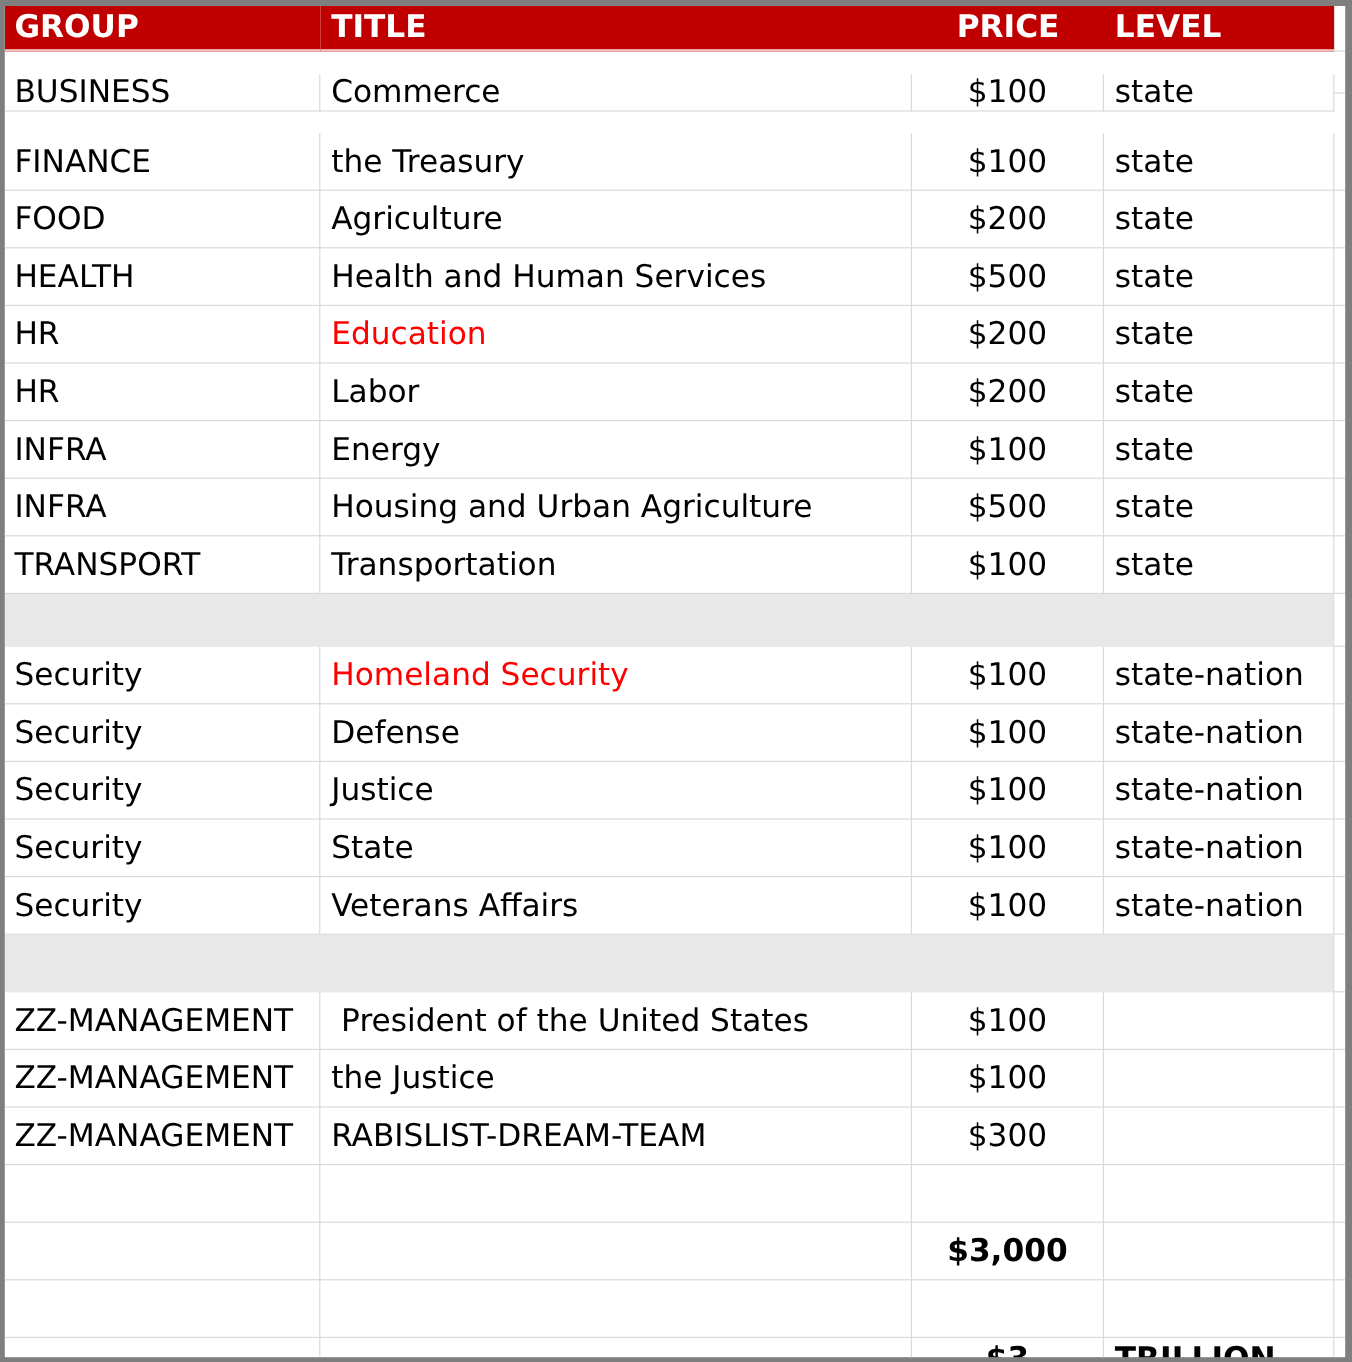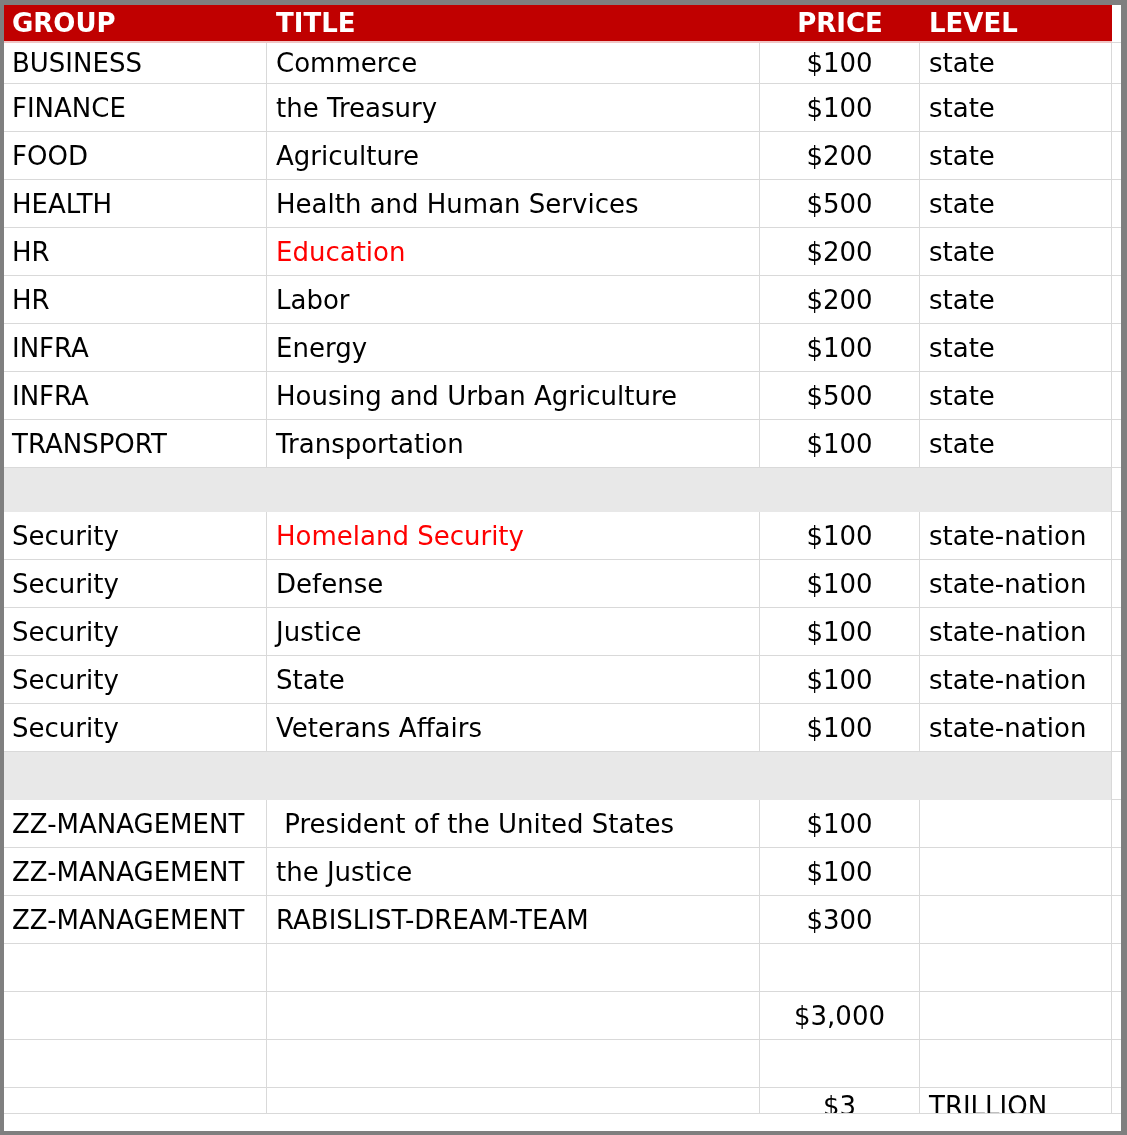--- a/index.html
+++ b/index.html
@@ -12,21 +12,21 @@
   }
   .sheet {
     width:1117px; height:1126px;
     background:#ffffff;
     overflow:hidden;
     display:flex; flex-direction:column;
     font-family:"DejaVu Sans","Liberation Sans",sans-serif;
   }
   .row { display:flex; flex:0 0 auto; height:48px; }
   .row.header { height:38px;border-radius:11px; }
-  .row.first  { height:41px; }
+  .row.first  { height:68px;align-items:center; }
   .row.sep1   { height:44px; }
   .row.clipped{ height:26px; overflow:hidden; }
 
   .cell {
     box-sizing:border-box;
     display:flex; align-items:center;
     overflow:hidden; white-space:pre;
     font-size:26px; color:#000;
     border-right:1px solid var(--grid, #d9d9d9);
     border-bottom:1px solid var(--grid, #d9d9d9);
@@ -46,21 +46,21 @@
   .row.header .c4 { background:#ffffff; border-bottom:1px solid var(--grid,#d9d9d9); }
 
   .row.separator .band {
     width:1108px; box-sizing:border-box;
     background:var(--sep, #e8e8e8);
     border-bottom:none;
   }
   .row.separator .c4 { border-bottom:1px solid var(--grid,#d9d9d9); background:#fff; }
 
   .emphasis { color:var(--red, #ff0000); font-weight:normal; }
-  .bold { font-weight:normal; }
+  .bold { font-weight:bold; }
 
   .row.clipped .cell { align-items:flex-start; }
   .row.clipped .cell span.inner { display:block; margin-top:3px; }
 </style>
 </head>
 <body>
 
 <div class="frame">
   <div class="sheet">
 

